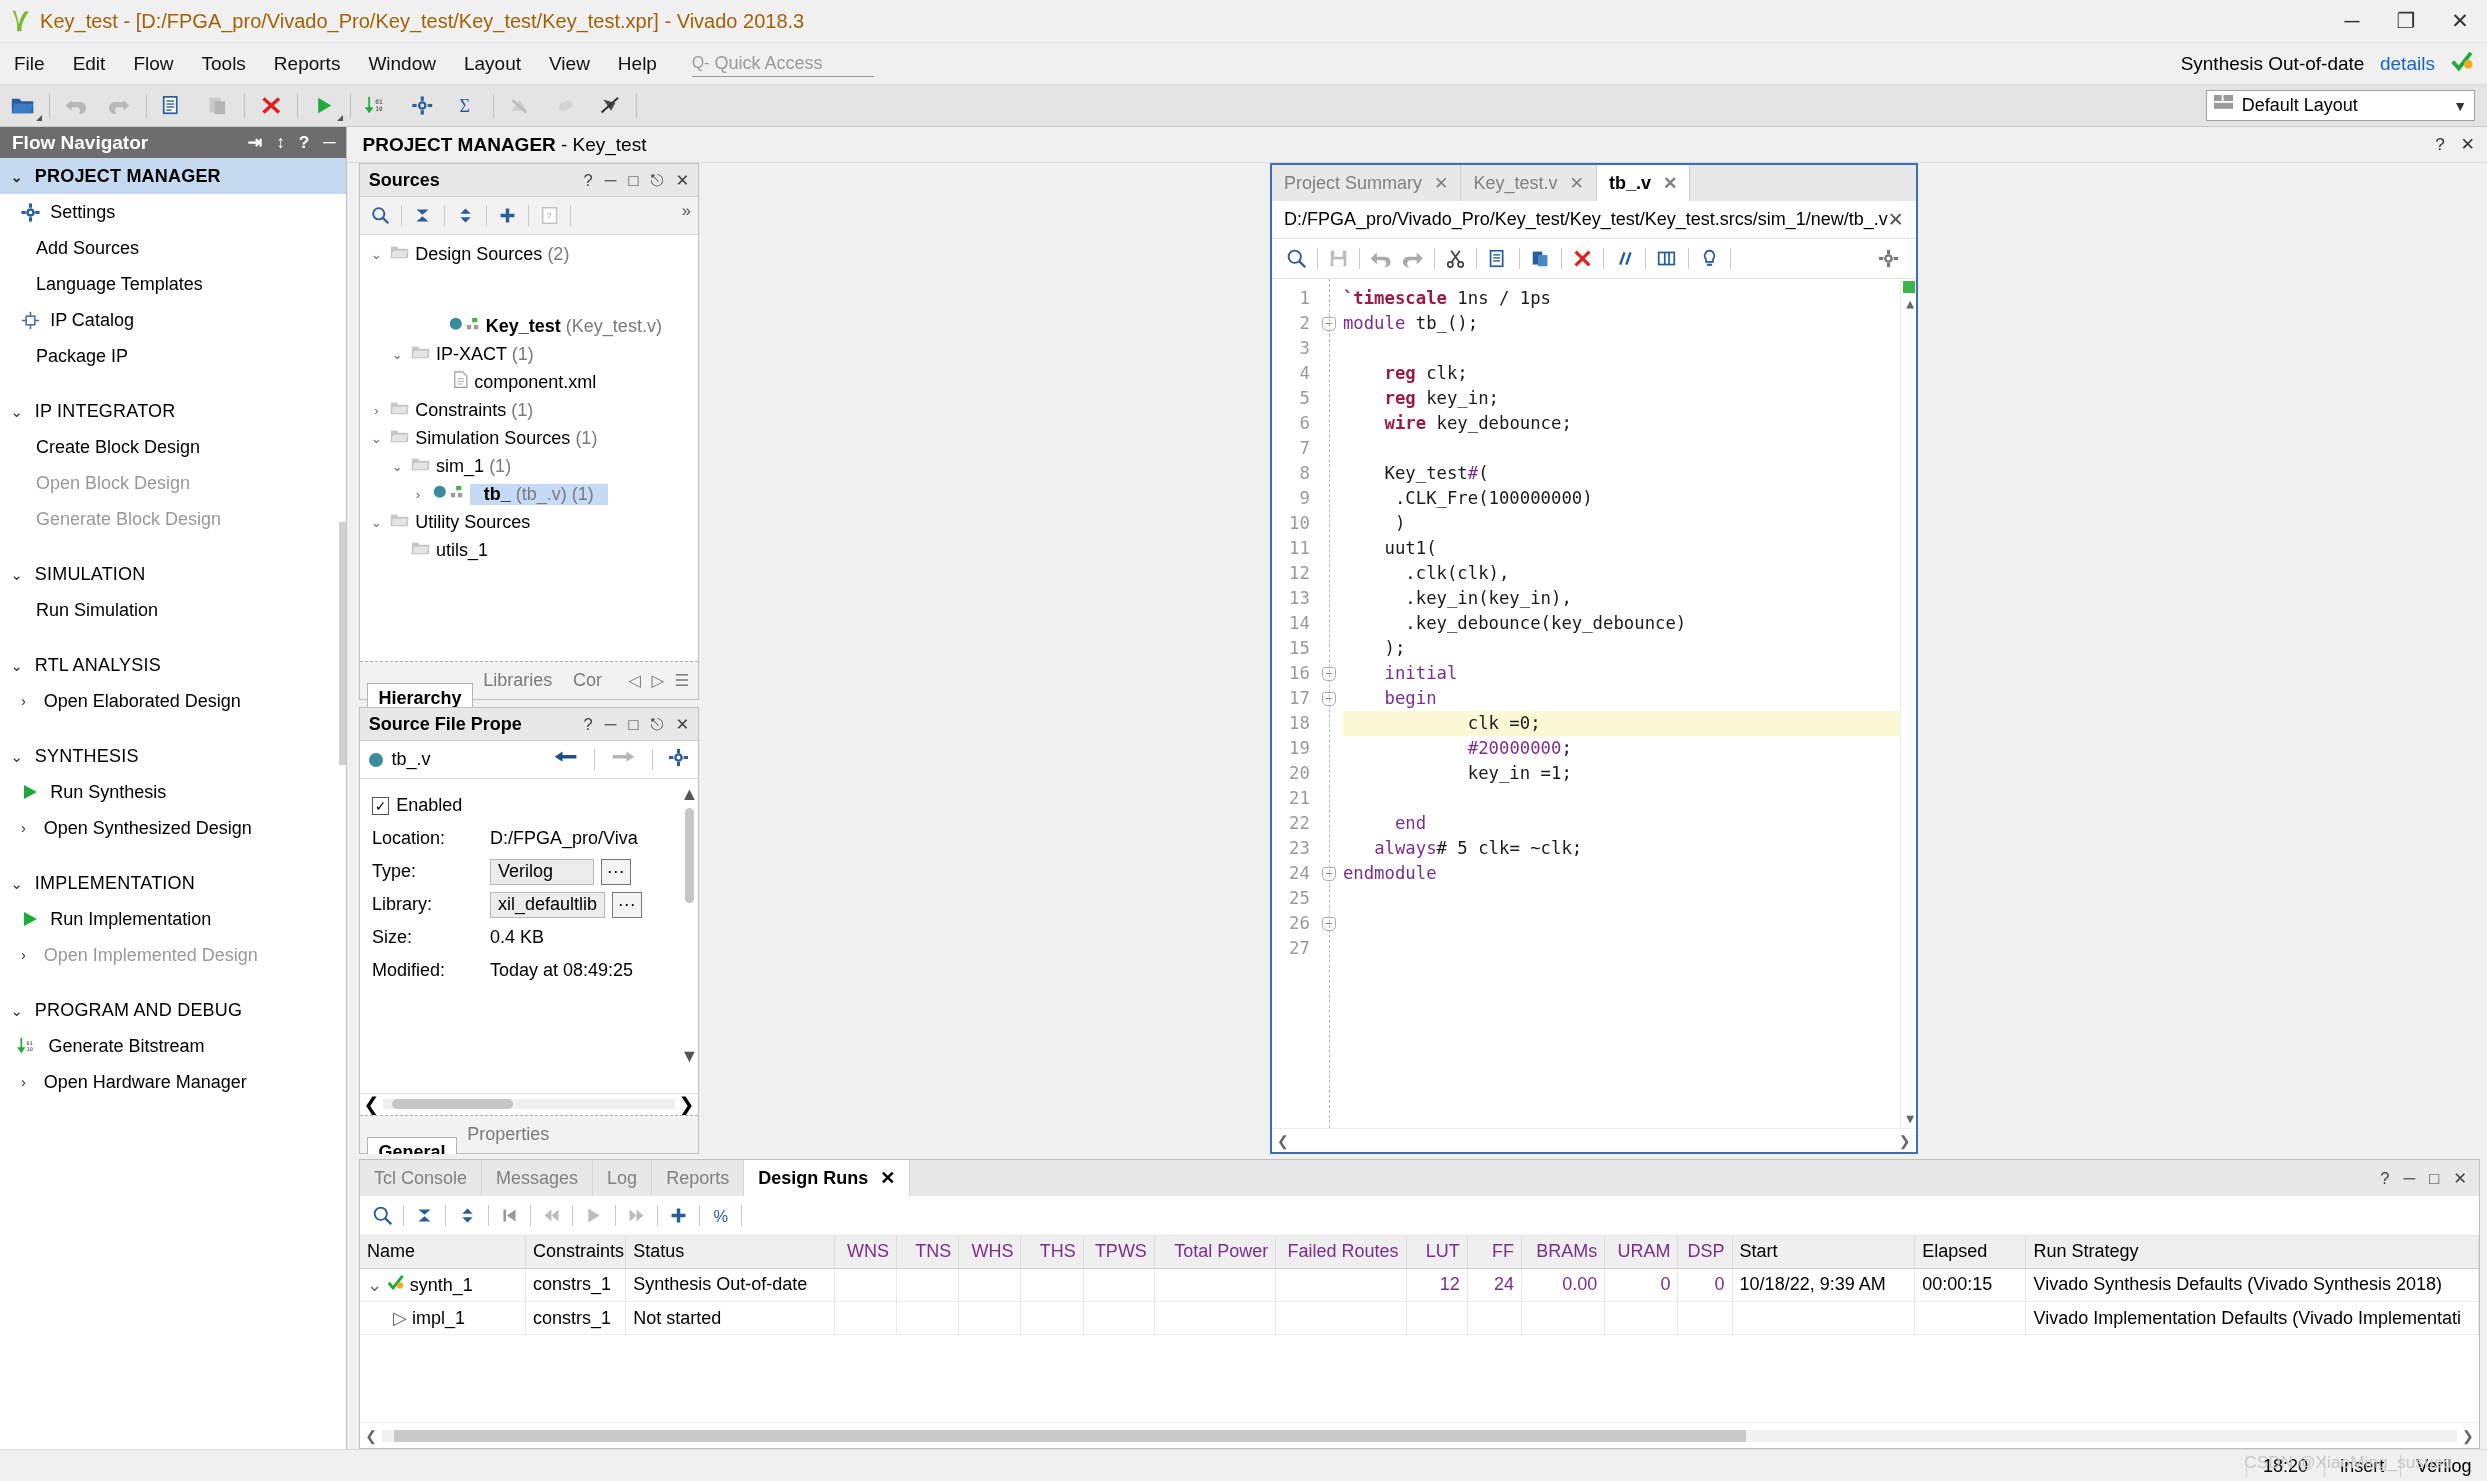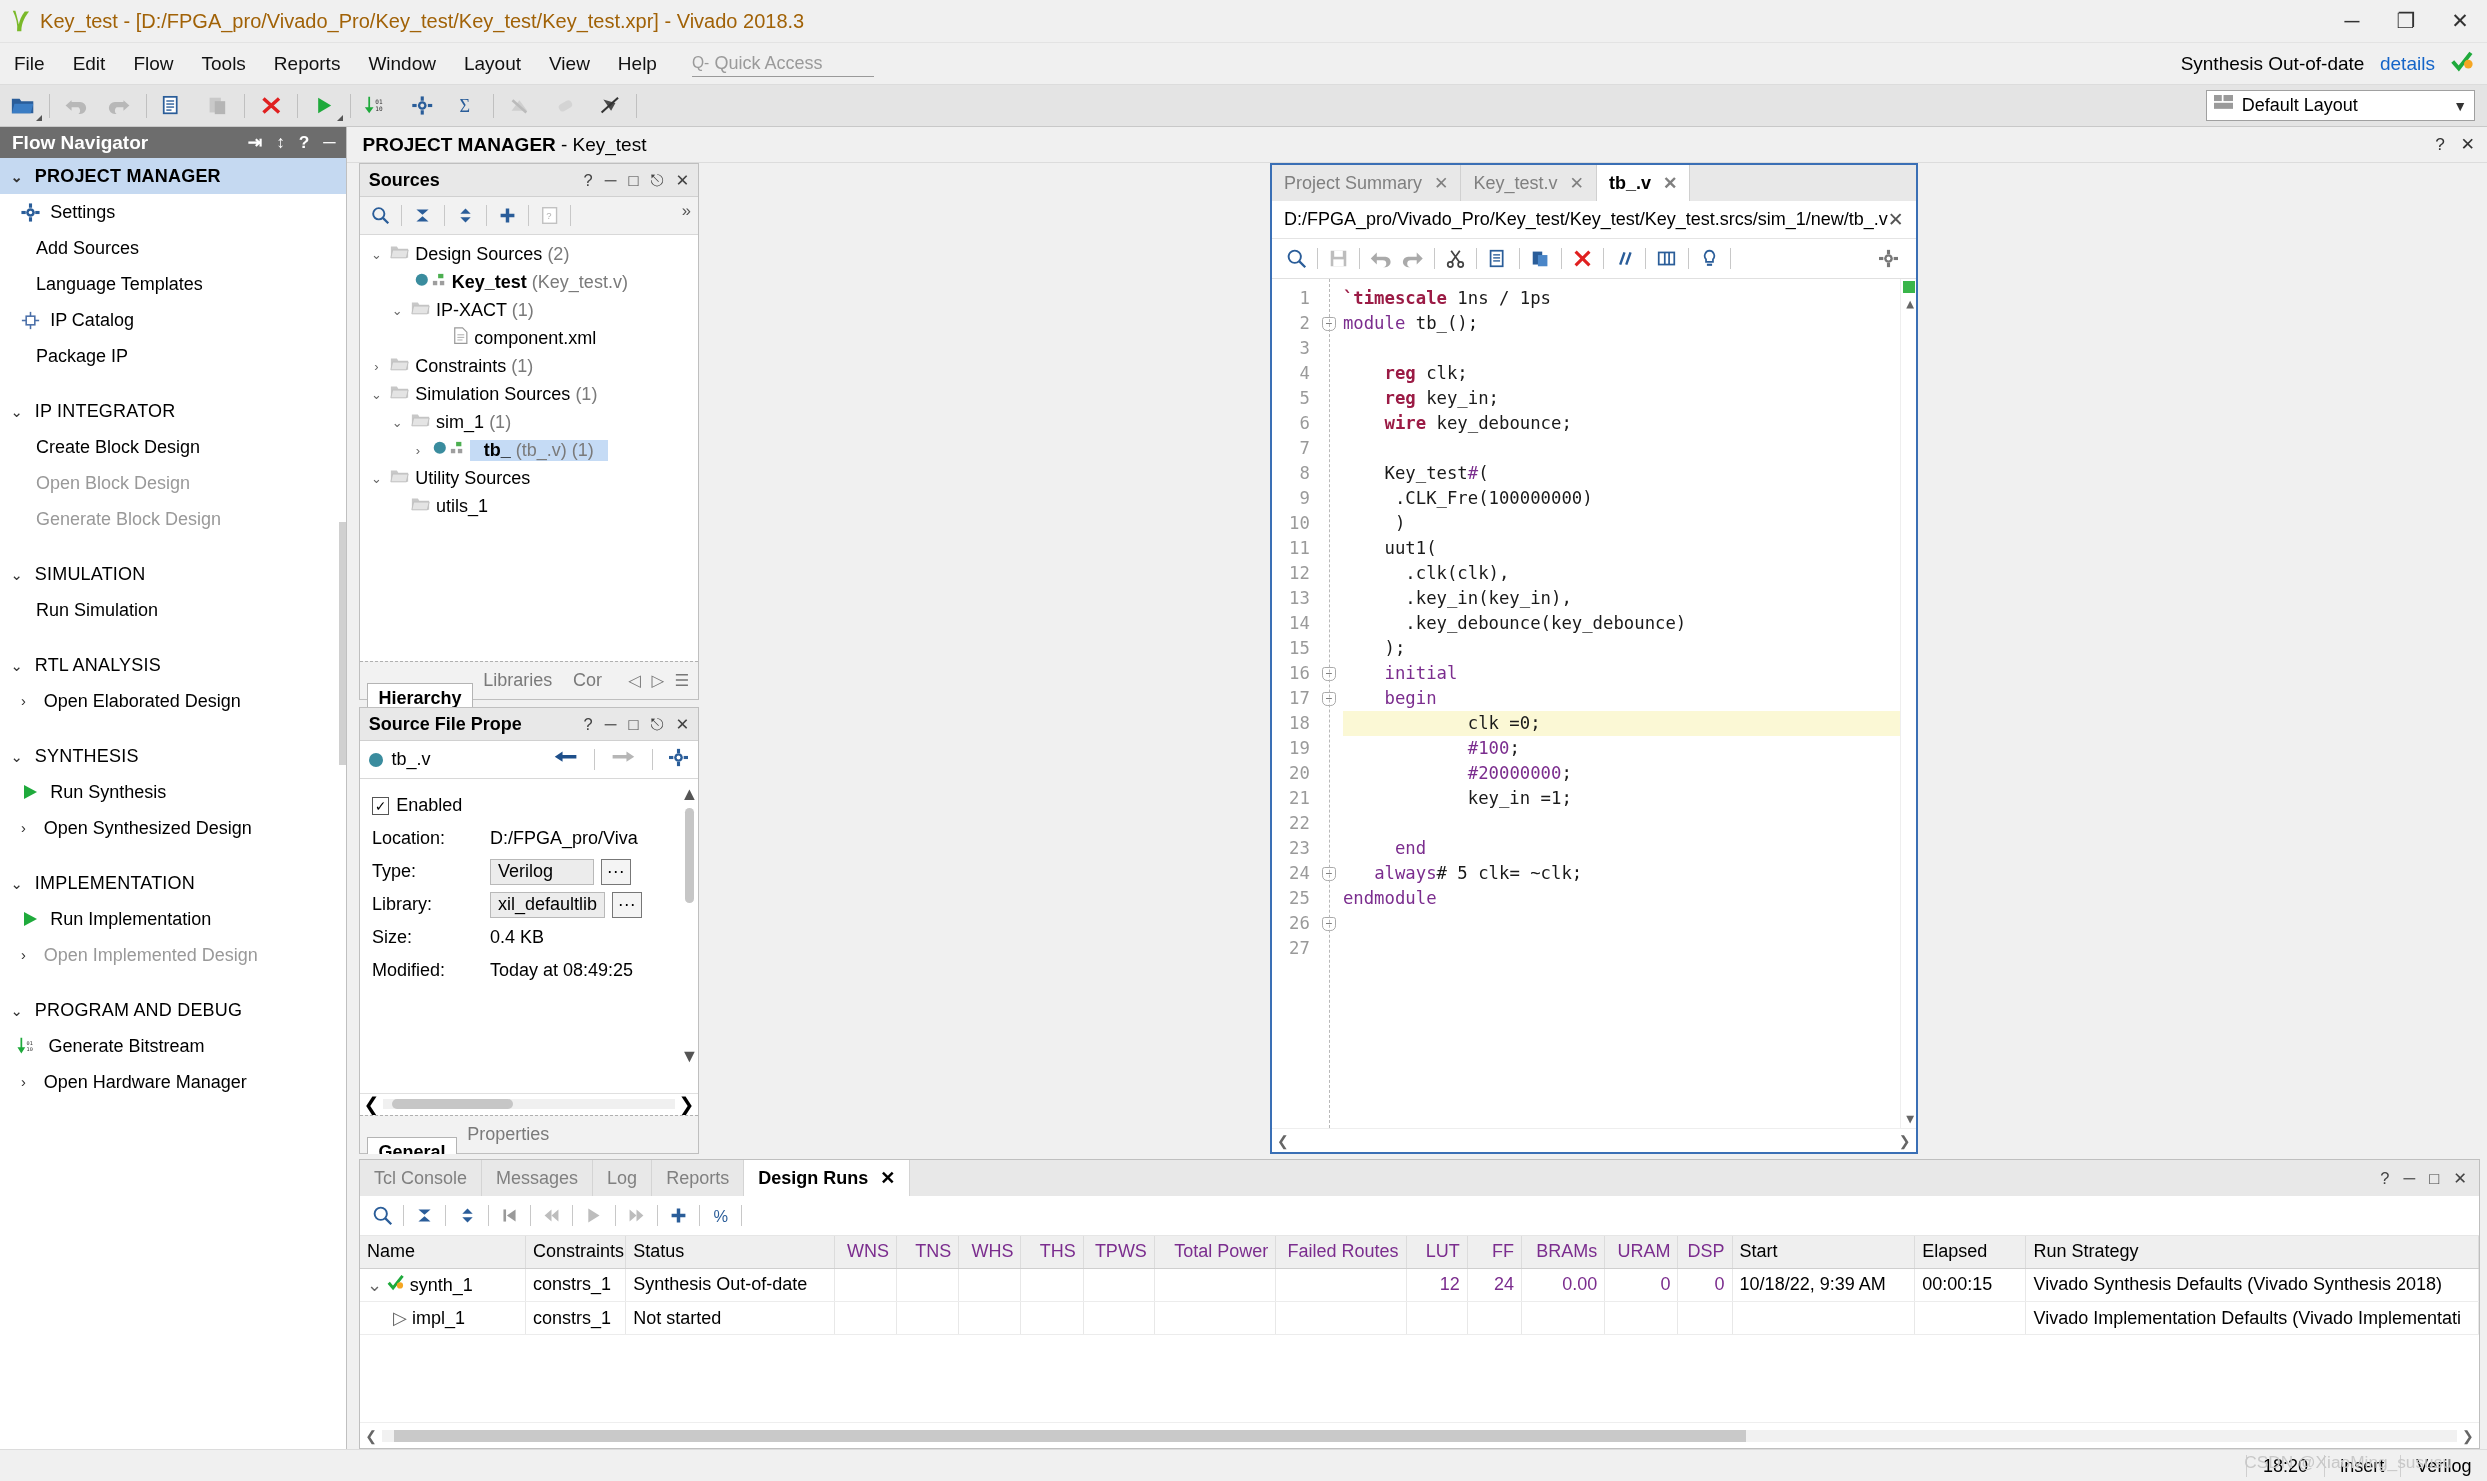--- a/index.html
+++ b/index.html
@@ -582,21 +582,21 @@
           </div>
           <div class="tree" id="sources-tree">
               <div class="trow" style="padding-left: 8.7px;">
                 <span class="tchev">⌄</span>
                 <span><svg width="19" height="15.6" viewBox="0 0 22 18">
                     <path d="M1 3 h7 l1.6 2.4 H21 V16 H1 Z" fill="#c8c8c8"></path>
                     <path d="M3 7 h18 l-2 9 H1 Z" fill="#e4e4e4" stroke="#bdbdbd" stroke-width="1"></path>
                   </svg></span>
                 <span class="lbl"><span class="">Design Sources</span> <span class="tcount">(2)</span></span>
               </div>
-              <div class="trow" style="padding-left: 32px;">
+              <div class="trow" style="padding-left: 66px; margin-top: 44px;">
                 <span class="tchev"></span>
                 <span><span style="display:inline-flex;align-items:center;gap:2.6px;">
                     <svg width="15.6" height="15.6" viewBox="0 0 18 18">
                       <circle cx="9" cy="9" r="7" fill="#3a8c9e"></circle>
                     </svg>
                     <svg width="14" height="14" viewBox="0 0 16 16">
                       <rect x="7" y="1" width="6" height="5" fill="#4caf50"></rect>
                       <rect x="1" y="9" width="5" height="5" fill="#9e9e9e"></rect>
                       <rect x="9" y="9" width="5" height="5" fill="#9e9e9e"></rect>
                     </svg>
@@ -969,21 +969,20 @@
                 <div class="cline"><span class="plain">     .CLK_Fre(100000000)</span></div>
                 <div class="cline"><span class="plain">     )</span></div>
                 <div class="cline"><span class="plain">    uut1(</span></div>
                 <div class="cline"><span class="plain">      .clk(clk),</span></div>
                 <div class="cline"><span class="plain">      .key_in(key_in),</span></div>
                 <div class="cline"><span class="plain">      .key_debounce(key_debounce)</span></div>
                 <div class="cline"><span class="plain">    );</span></div>
                 <div class="cline"><span class="plain">    </span><span class="kw">initial</span></div>
                 <div class="cline"><span class="plain">    </span><span class="kw">begin</span></div>
                 <div class="cline hl"><span class="plain">            clk =0;</span></div>
-                <div class="cline"><span class="plain">            </span><span class="num">#100</span><span class="plain">;</span></div>
                 <div class="cline"><span class="plain">            </span><span class="num">#20000000</span><span class="plain">;</span></div>
                 <div class="cline"><span class="plain">            key_in =1;</span></div>
                 <div class="cline"><span class="plain"></span></div>
                 <div class="cline"><span class="plain">     </span><span class="kw">end</span></div>
                 <div class="cline"><span class="plain">   </span><span class="kw">always</span><span class="plain"># 5 clk= ~clk;</span></div>
                 <div class="cline"><span class="kw">endmodule</span></div>
                 <div class="cline"><span class="plain"></span></div>
               </div>
             <div class="vsb">
               <div class="mark"></div>

